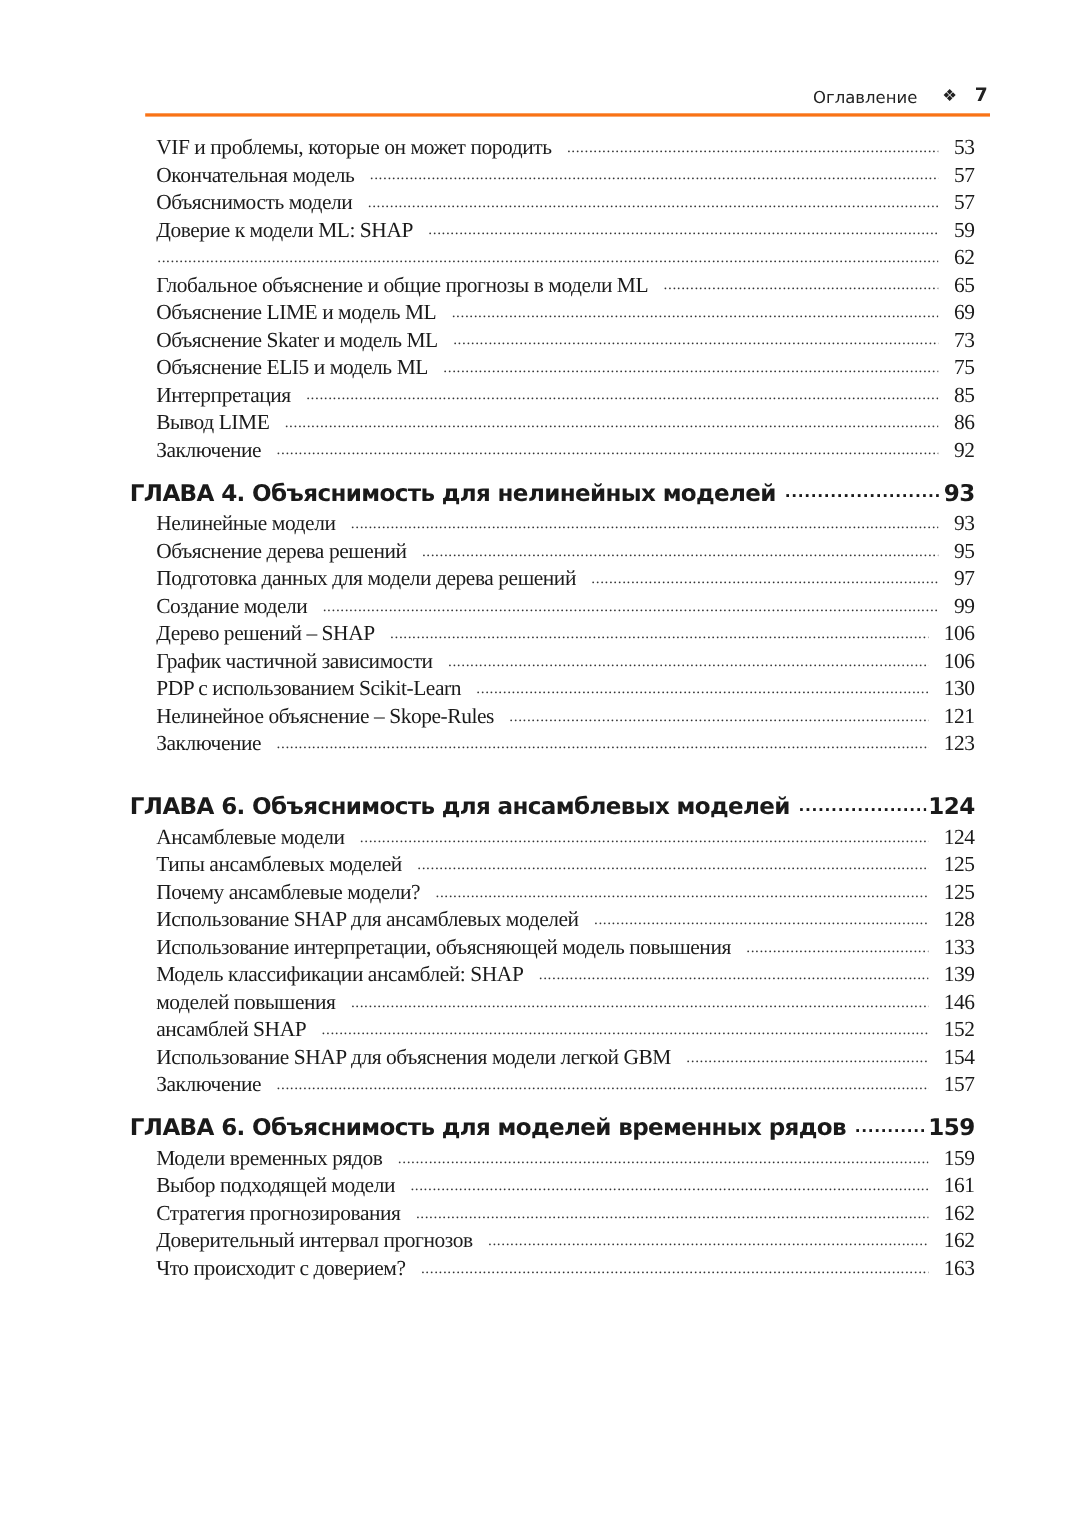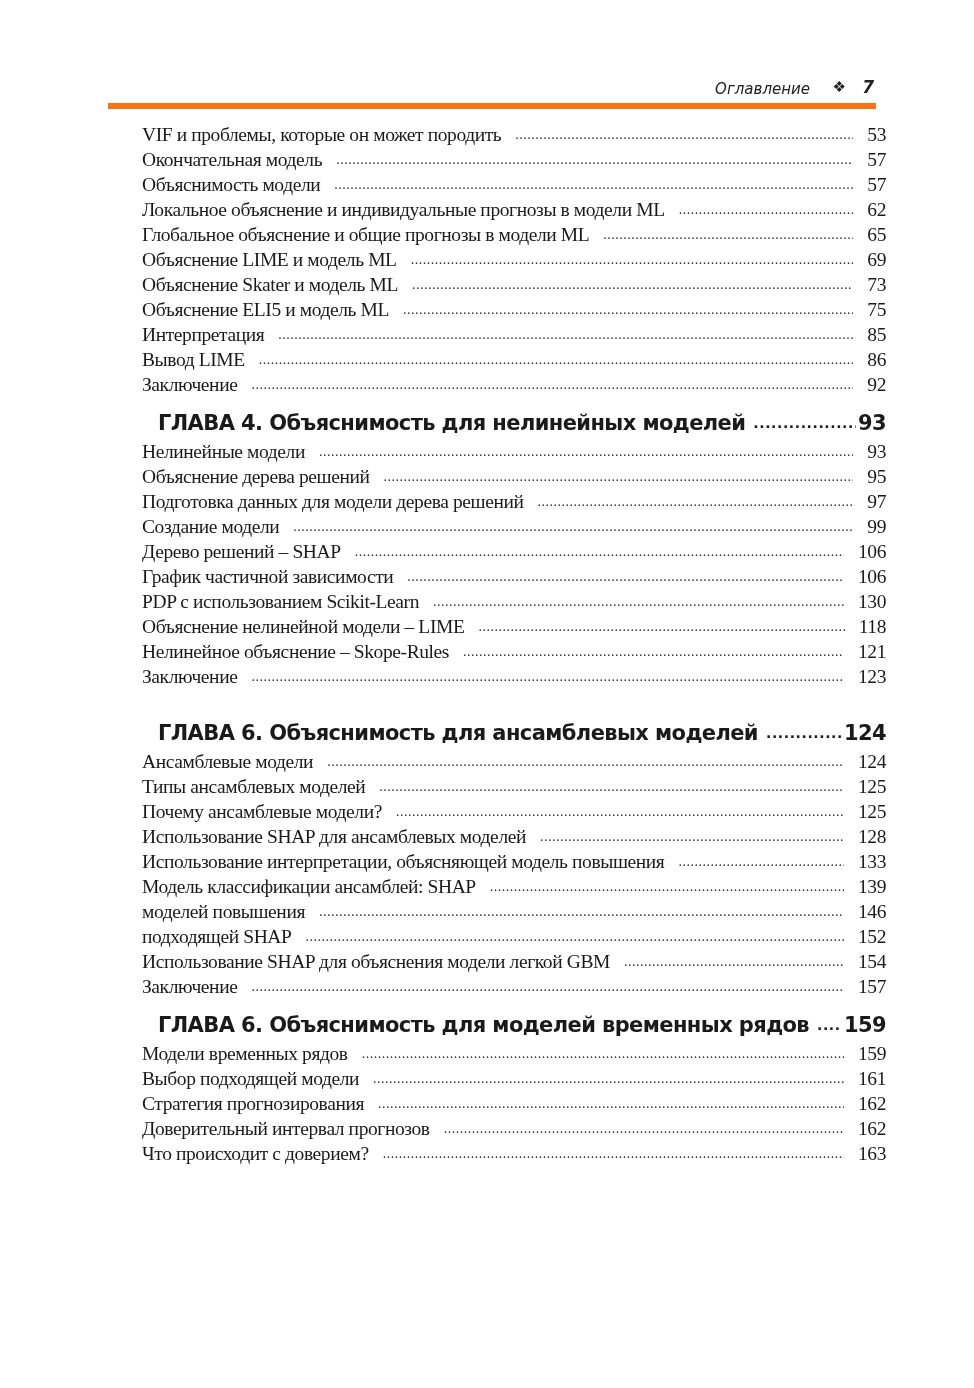--- a/index.html
+++ b/index.html
@@ -1,21 +1,20 @@
 <!DOCTYPE html>
 <html><head>
 <meta charset="utf-8">
 <style>
   html, body { margin: 0; padding: 0; background: #ffffff; }
   body { width: 974px; height: 1388px; position: relative; overflow: hidden; color: #1a1a1a; }
   .header {
-    position: absolute; left: 108px; top: 76px; width: 768px; height: 27px;
-    border-bottom: 6px solid #f97316;
+    position: absolute; left: 132px; top: 76px; width: 768px; height: 27px;
+    border-bottom: 3px solid #f97316;
     font-family: "DejaVu Sans", sans-serif;
-    font-style: italic;
   }
   .header .runner {
     position: absolute; right: 66px; top: 4px; font-size: 15px; color: #222;
   }
   .header .orn {
     position: absolute; right: 30px; top: 2px; font-size: 15px; color: #222;
   }
   .header .pnum {
     position: absolute; right: 2px; top: 1px; font-size: 17px; font-weight: bold; color: #222;
   }
@@ -28,21 +27,21 @@
   .row .t { white-space: nowrap; }
   .row .d {
     flex: 1; overflow: hidden; white-space: nowrap; margin: 0 1px;
     font-size: 14px; letter-spacing: 0.5px; color: #333;
   }
   .row .d::after { content: "................................................................................................................................................................................................................"; }
   .row .p { white-space: nowrap; }
   .chapter {
     display: flex; align-items: center;
     font-family: "DejaVu Sans", sans-serif; font-weight: bold; font-size: 21px;
-    letter-spacing: -0.6px; height: 32px; line-height: 32px; margin-left: 40px;
+    letter-spacing: -0.6px; height: 32px; line-height: 32px;
   }
   .chapter .t { white-space: nowrap; }
   .chapter .d {
     flex: 1; overflow: hidden; white-space: nowrap; margin: 0 2px 0 8px;
     font-size: 14px; letter-spacing: 0.6px;
   }
   .chapter .d::after { content: "........................................................................................................................................................"; }
   .chapter .p { white-space: nowrap; }
   .gap-sm { height: 10px; }
   .gap-lg { height: 28px; }
@@ -69,21 +68,25 @@
         <span class="t">Окончательная модель</span>
         <span class="d"></span>
         <span class="p">57</span>
       </div>
     <div class="row">
         <span class="t">Объяснимость модели</span>
         <span class="d"></span>
         <span class="p">57</span>
       </div>
     <div class="row">
-        <span class="t">Локальное объяснение и индивидуальные прогнозы в модели ML</span>
+        <span class="t">Доверие к модели ML: SHAP</span>
+        <span class="d"></span>
+        <span class="p">59</span>
+      </div>
+    <div class="row">
         <span class="d"></span>
         <span class="p">62</span>
       </div>
     <div class="row">
         <span class="t">Глобальное объяснение и общие прогнозы в модели ML</span>
         <span class="d"></span>
         <span class="p">65</span>
       </div>
     <div class="row">
         <span class="t">Объяснение LIME и модель ML</span>
@@ -154,25 +157,20 @@
         <span class="t">График частичной зависимости</span>
         <span class="d"></span>
         <span class="p">106</span>
       </div>
     <div class="row">
         <span class="t">PDP с использованием Scikit-Learn</span>
         <span class="d"></span>
         <span class="p">130</span>
       </div>
     <div class="row">
-        <span class="t">Объяснение нелинейной модели – LIME</span>
-        <span class="d"></span>
-        <span class="p">118</span>
-      </div>
-    <div class="row">
         <span class="t">Нелинейное объяснение – Skope-Rules</span>
         <span class="d"></span>
         <span class="p">121</span>
       </div>
     <div class="row">
         <span class="t">Заключение</span>
         <span class="d"></span>
         <span class="p">123</span>
       </div>
   </div>
@@ -214,21 +212,21 @@
         <span class="t">Модель классификации ансамблей: SHAP</span>
         <span class="d"></span>
         <span class="p">139</span>
       </div>
     <div class="row">
         <span class="t">моделей повышения</span>
         <span class="d"></span>
         <span class="p">146</span>
       </div>
     <div class="row">
-        <span class="t">подходящей SHAP</span>
+        <span class="t">ансамблей SHAP</span>
         <span class="d"></span>
         <span class="p">152</span>
       </div>
     <div class="row">
         <span class="t">Использование SHAP для объяснения модели легкой GBM</span>
         <span class="d"></span>
         <span class="p">154</span>
       </div>
     <div class="row">
         <span class="t">Заключение</span>

